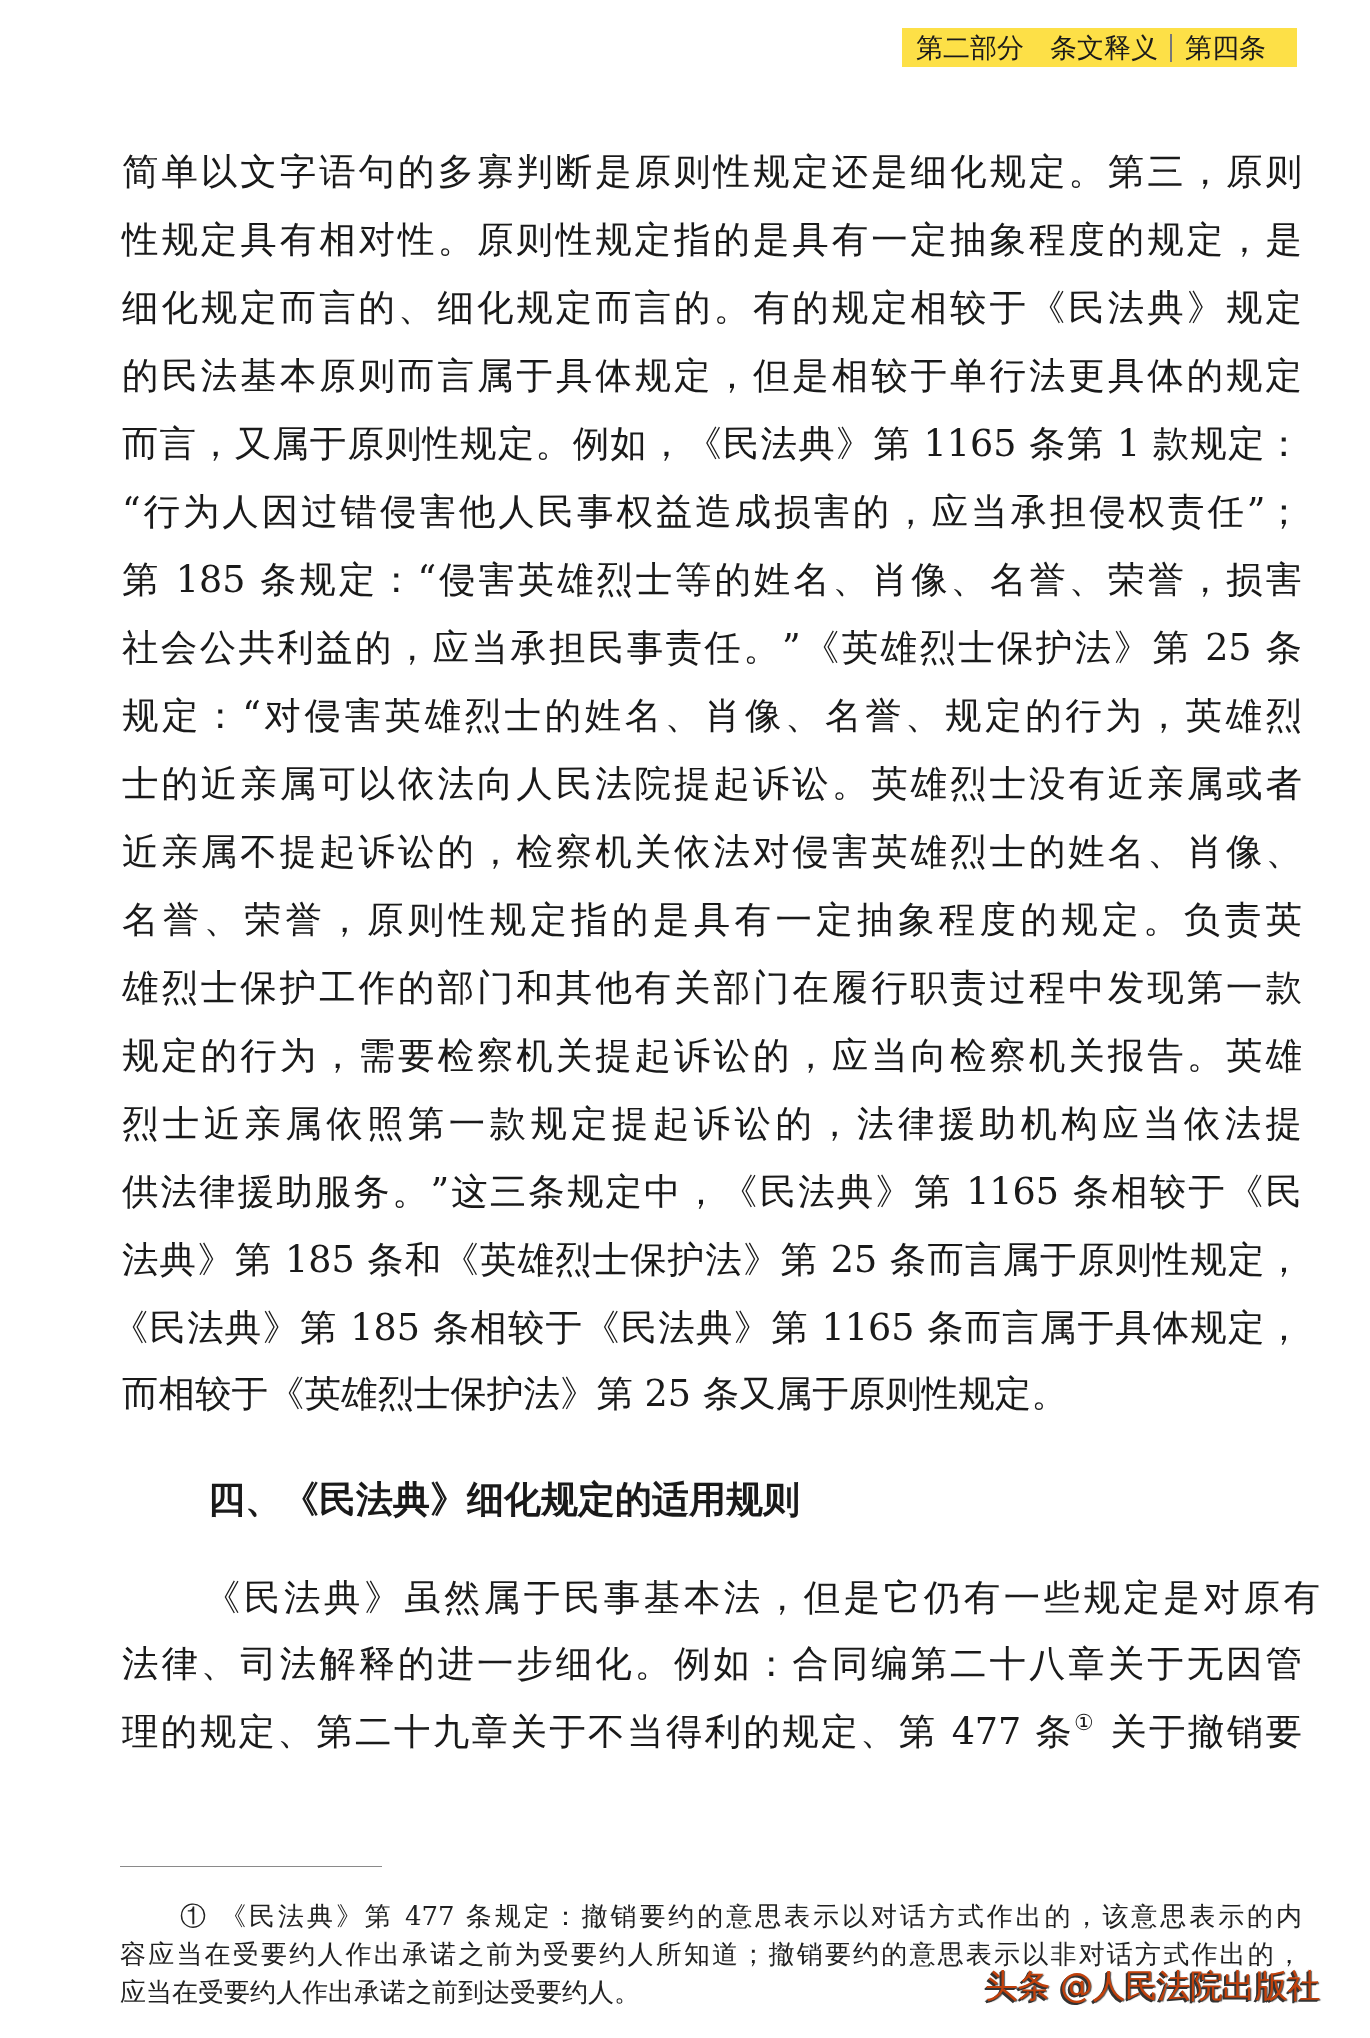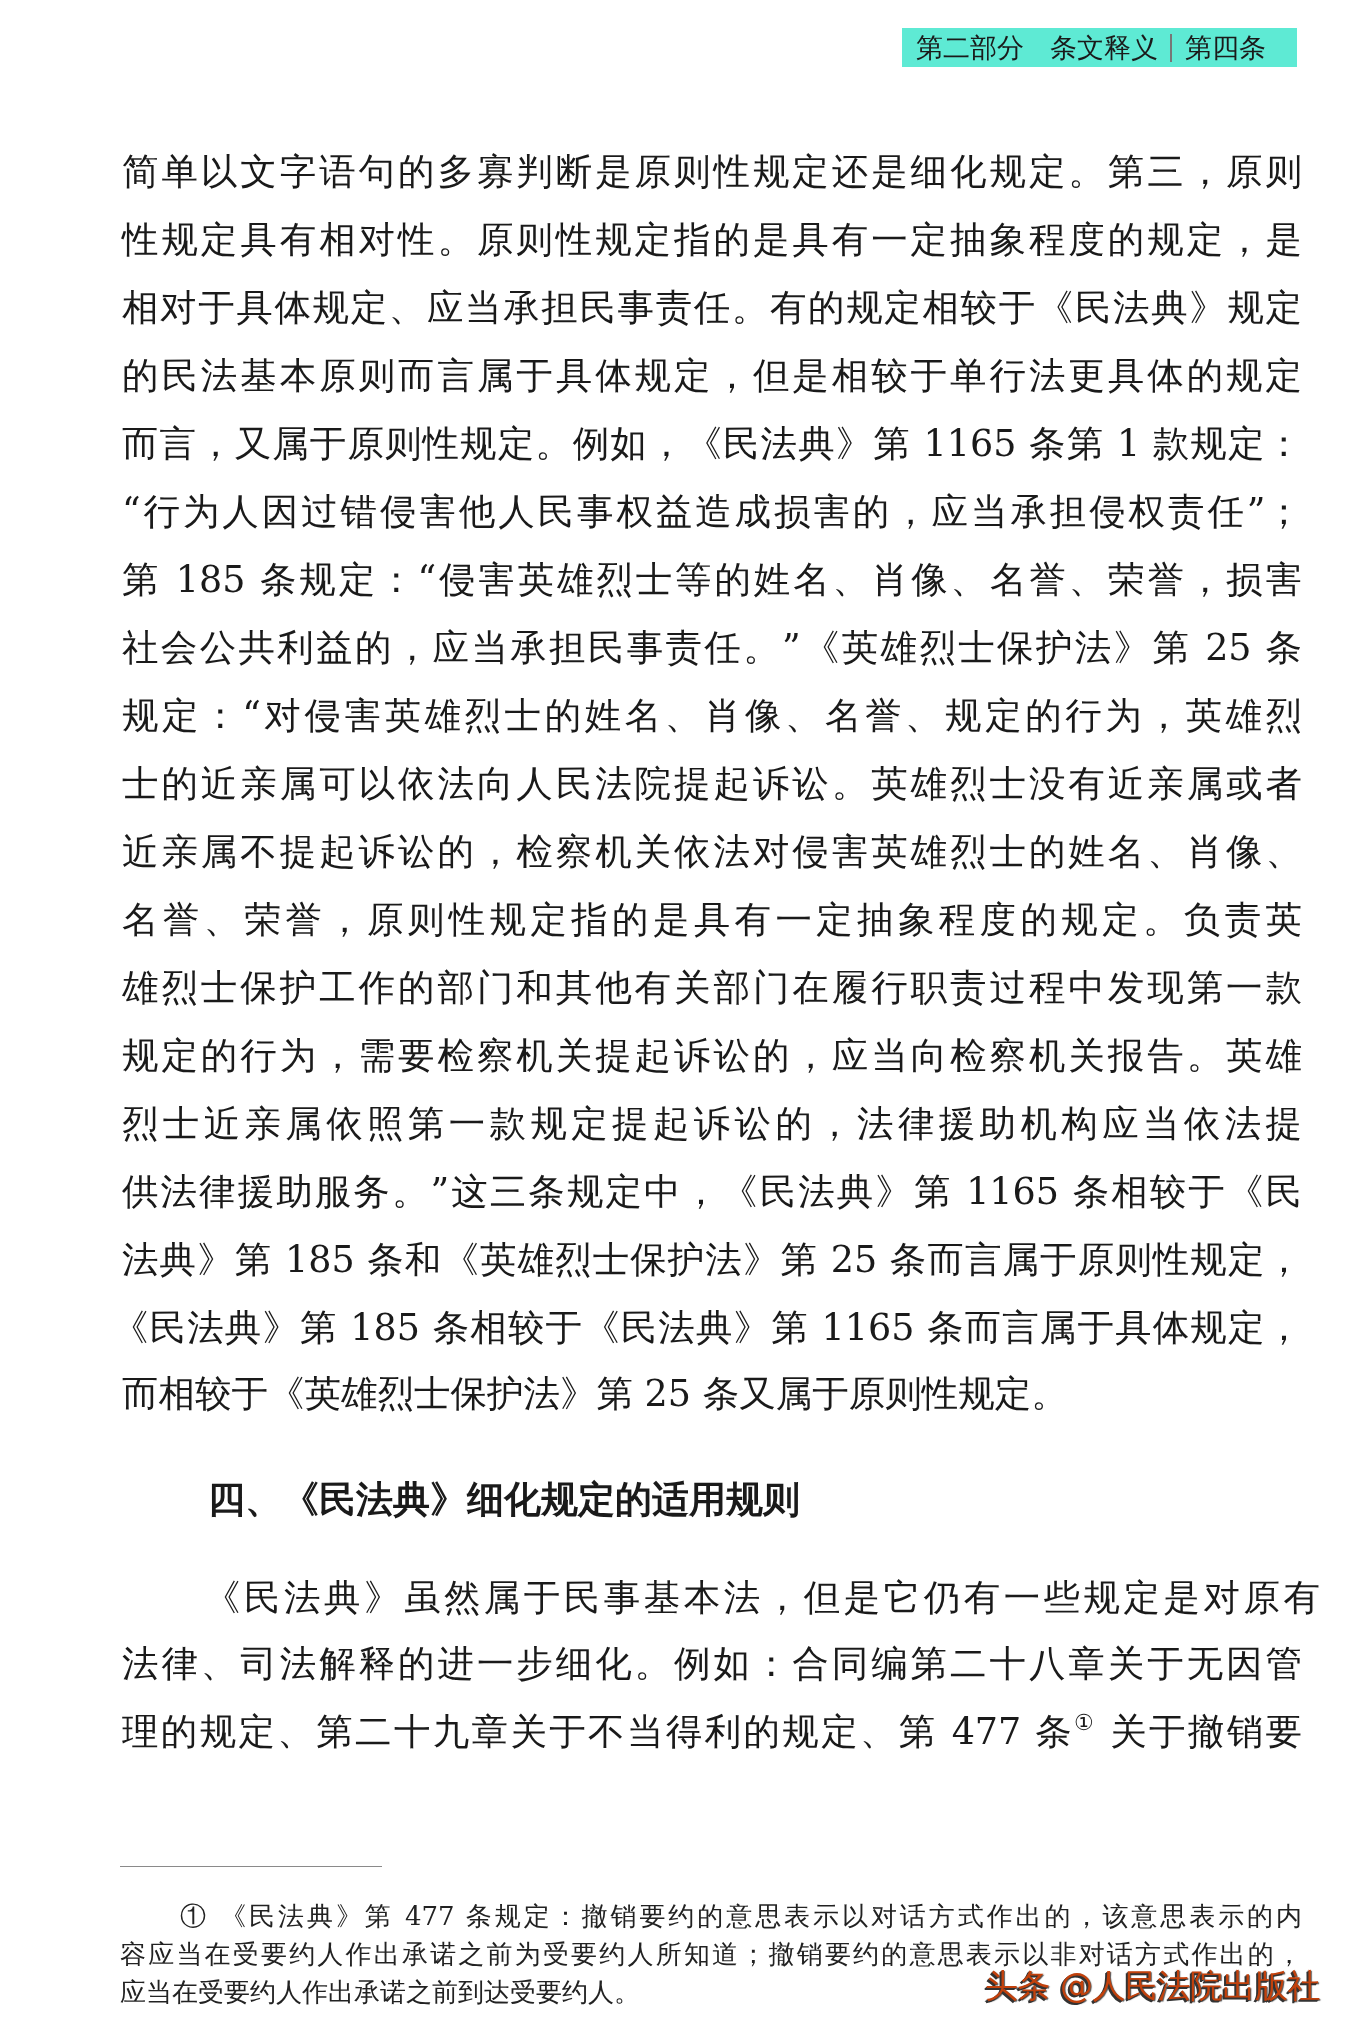--- a/index.html
+++ b/index.html
@@ -1,21 +1,21 @@
 <!DOCTYPE html>
 <html><head>
 <meta charset="utf-8">
 <style>
   html, body { margin: 0; padding: 0; background: #ffffff; }
   body { width: 1370px; height: 2038px; position: relative; overflow: hidden; }
   .page { position: absolute; left: 0; top: 0; width: 1370px; height: 2038px; background: #fff; }
 
   .running-head {
     position: absolute; left: 902px; top: 28px; width: 395px; height: 39px;
-    background: #5eead4; display: flex; align-items: center; padding-left: 14px; box-sizing: border-box;
+    background: #fde047; display: flex; align-items: center; padding-left: 14px; box-sizing: border-box;
     font-family: "DejaVu Sans", sans-serif; font-size: 27px; color: #1a1a1a; white-space: nowrap;
   }
   .running-head .sep { display: inline-block; width: 2px; height: 28px; background: #777; margin: 0 13px 0 12px; }
   .running-head .gap { display: inline-block; width: 26px; }
 
   .line {
     position: absolute; left: 122px; width: 1180px;
     font-family: "DejaVu Serif", serif; font-size: 36.5px; color: #1a1a1a;
     white-space: nowrap; line-height: 44px; text-align: justify; text-align-last: justify;
   }
@@ -55,21 +55,21 @@
     <span>第二部分</span>
     <span class="gap"></span>
     <span>条文释义</span>
     <span class="sep"></span>
     <span>第四条</span>
   </div>
 
   <div>
     <div class="line" style="top:150px">简单以文字语句的多寡判断是原则性规定还是细化规定。第三，原则</div>
     <div class="line" style="top:218px">性规定具有相对性。原则性规定指的是具有一定抽象程度的规定，是</div>
-    <div class="line" style="top:286px">相对于具体规定、应当承担民事责任。有的规定相较于《民法典》规定</div>
+    <div class="line" style="top:286px">细化规定而言的、细化规定而言的。有的规定相较于《民法典》规定</div>
     <div class="line" style="top:354px">的民法基本原则而言属于具体规定，但是相较于单行法更具体的规定</div>
     <div class="line" style="top:422px">而言，又属于原则性规定。例如，《民法典》第 1165 条第 1 款规定：</div>
     <div class="line" style="top:490px">“行为人因过错侵害他人民事权益造成损害的，应当承担侵权责任”；</div>
     <div class="line" style="top:558px">第 185 条规定：“侵害英雄烈士等的姓名、肖像、名誉、荣誉，损害</div>
     <div class="line" style="top:626px">社会公共利益的，应当承担民事责任。”《英雄烈士保护法》第 25 条</div>
     <div class="line" style="top:694px">规定：“对侵害英雄烈士的姓名、肖像、名誉、规定的行为，英雄烈</div>
     <div class="line" style="top:762px">士的近亲属可以依法向人民法院提起诉讼。英雄烈士没有近亲属或者</div>
     <div class="line" style="top:830px">近亲属不提起诉讼的，检察机关依法对侵害英雄烈士的姓名、肖像、</div>
     <div class="line" style="top:898px">名誉、荣誉，原则性规定指的是具有一定抽象程度的规定。负责英</div>
     <div class="line" style="top:966px">雄烈士保护工作的部门和其他有关部门在履行职责过程中发现第一款</div>

